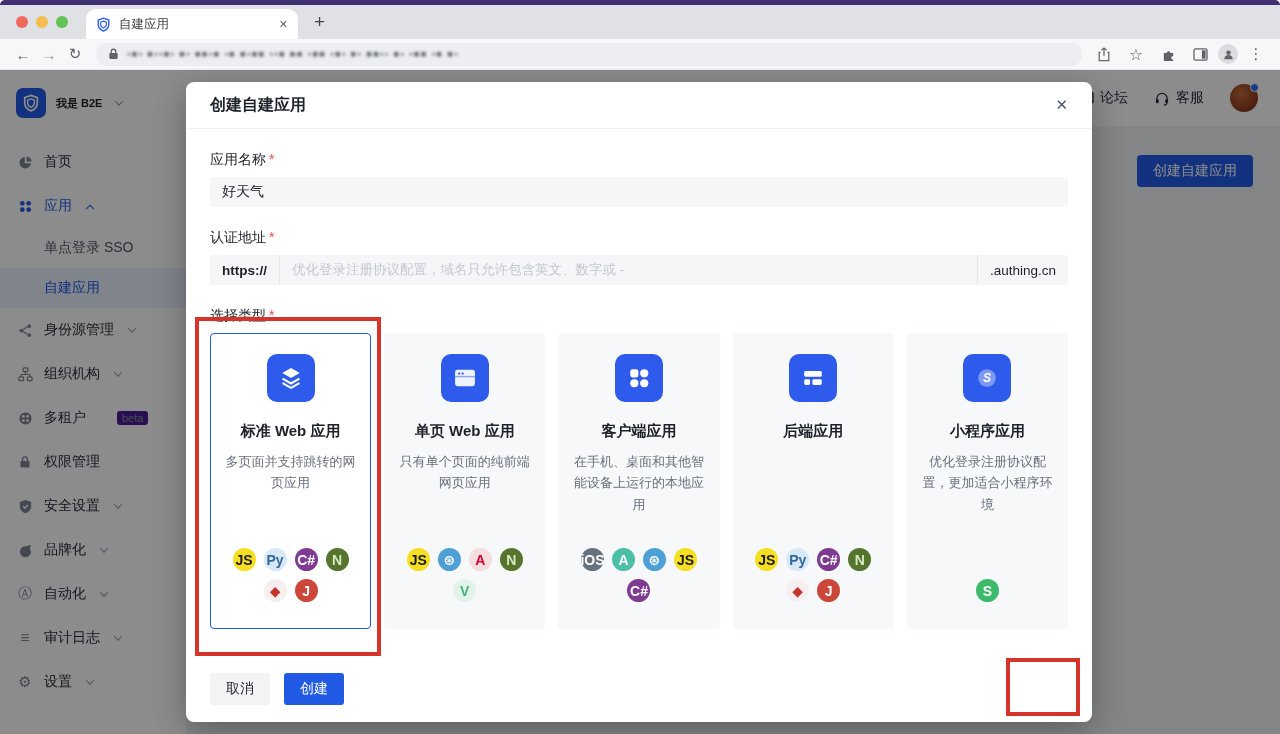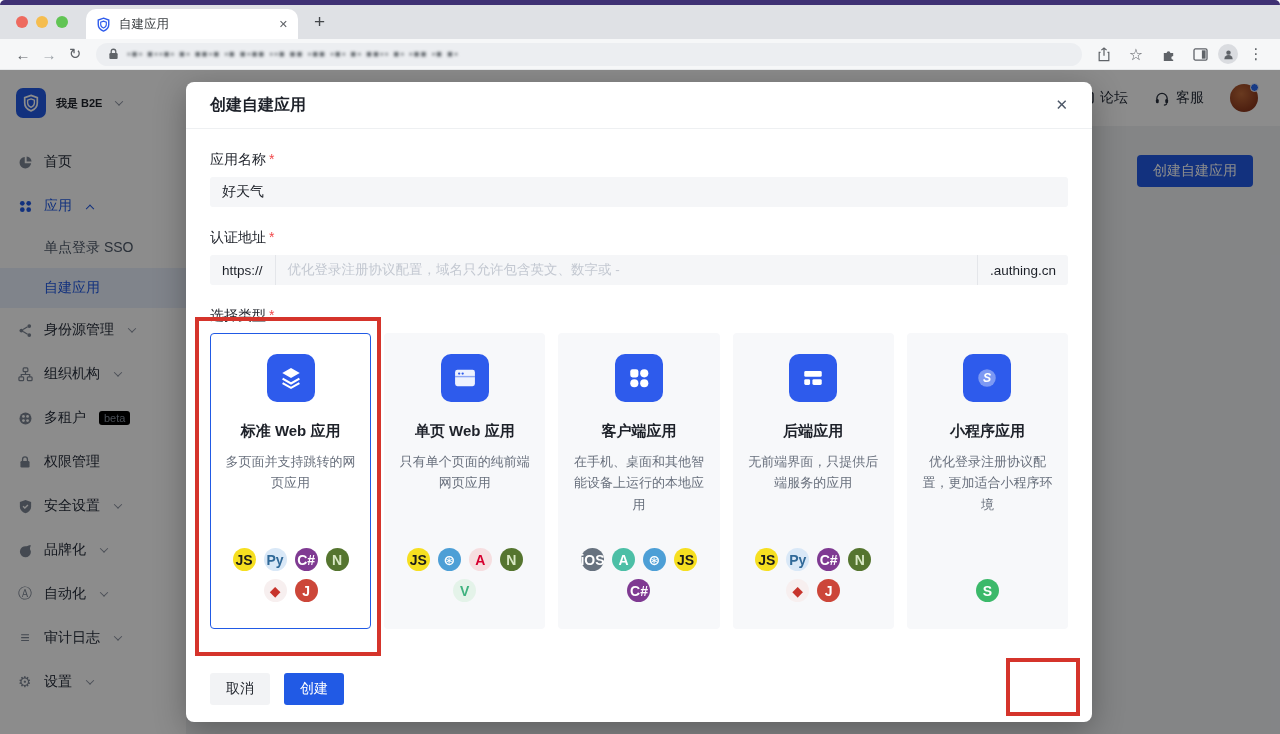--- a/index.html
+++ b/index.html
@@ -32,42 +32,42 @@
   .ws-logo { width:30px; height:30px; border-radius:7px; background:#215ae5; display:flex; align-items:center; justify-content:center; flex:none; }
   .ws-name { font-weight:700; font-size:11px; color:#1d2129; }
   .snav { margin-top:8px; }
   .snav-item { display:flex; align-items:center; gap:11px; height:44px; padding:0 17px; font-size:14px; color:#272e3b; }
   .snav-item .sic { width:16px; height:16px; flex:none; display:flex; align-items:center; justify-content:center; color:#7d8694; font-size:14px; }
   .snav-item.blue { color:#215ae5; }
   .snav-sub { display:flex; align-items:center; height:40px; padding-left:44px; font-size:14px; color:#4e5969; }
   .snav-sub.active { background:#e9f0fd; color:#215ae5; }
   .chev { display:inline-block; width:6px; height:6px; border-right:1.5px solid #8a919f; border-bottom:1.5px solid #8a919f; transform:rotate(45deg) translate(-1px,-1px); margin-left:4px; }
   .chev.up { transform:rotate(-135deg) translate(-2px,-2px); border-color:#215ae5; }
-  .badge { background:#000000; color:#868f9c; font-size:11px; border-radius:3px; padding:1px 5px; margin-left:2px; }
+  .badge { background:#4c1d95; color:#868f9c; font-size:11px; border-radius:3px; padding:1px 5px; margin-left:20px; }
 
   .behind-header { position:absolute; left:186px; right:0; top:0; height:56px; background:#fff; display:flex; align-items:center; justify-content:flex-end; gap:26px; padding-right:22px; }
   .hd-link { display:flex; align-items:center; gap:6px; font-size:14px; color:#272e3b; }
   .hd-avatar { position:relative; width:28px; height:28px; border-radius:50%; background:radial-gradient(circle at 40% 35%, #c06a3a, #8e3a1e 70%); }
   .hd-avatar .dot { position:absolute; right:-1px; top:-1px; width:9px; height:9px; border-radius:50%; background:#2b6bf3; border:1.5px solid #fff; }
   .behind-content { position:absolute; left:186px; top:56px; right:0; bottom:0; background:#f0f2f5; }
   .create-app-btn { position:absolute; top:29px; right:27px; height:32px; padding:0 16px; background:#215ae5; color:#fff; font-size:14px; border-radius:4px; display:flex; align-items:center; }
 
   .mask { position:absolute; inset:0; background:rgba(0,0,0,.45); z-index:2; }
 
   
   .modal { position:absolute; left:186px; top:12px; width:906px; height:640px; background:#fff; border-radius:8px; box-shadow:0 8px 32px rgba(0,0,0,.3); z-index:3; display:flex; flex-direction:column; }
   .modal-header { height:47px; flex:none; border-bottom:1px solid #eef0f2; display:flex; align-items:center; padding:0 24px; }
   .modal-title { flex:1; font-size:16px; font-weight:700; color:#1d2129; }
   .modal-close { color:#4e5969; font-size:15px; }
   .modal-body { flex:1; padding:22px 24px 0; }
   .flabel { font-size:14px; color:#1d2129; margin-bottom:8px; }
   .star { color:#f0474a; margin-left:3px; }
   .finput { height:30px; background:#f5f6f8; border-radius:3px; display:flex; align-items:center; padding:0 12px; font-size:14px; color:#1d2129; margin-bottom:22px; }
   .fgroup { height:30px; background:#f5f6f8; border-radius:3px; display:flex; align-items:stretch; font-size:13.5px; margin-bottom:22px; }
-  .fprefix { display:flex; align-items:center; padding:0 12px; color:#1d2129; border-right:1px solid #e4e6ea; }
+  .fprefix { display:flex; align-items:center; padding:0 12px; color:#1d2129; border-right:1px solid #e4e6ea;font-weight:bold; }
   .fplaceholder { flex:1; display:flex; align-items:center; padding:0 12px; color:#c3c8d1; }
   .fsuffix { display:flex; align-items:center; padding:0 12px; color:#1d2129; border-left:1px solid #e4e6ea; }
   .cards { display:grid; grid-template-columns:repeat(5,1fr); gap:13px; height:296px; margin-top:0; }
   .card { background:#f7f8fa; border-radius:4px; border:1px solid transparent; display:flex; flex-direction:column; align-items:center; text-align:center; padding:20px 12px 26px; }
   .card.selected { background:#fff; border:1.5px solid #215ae5; }
   .app-ico { width:48px; height:48px; border-radius:10px; background:#2e5bec; display:flex; align-items:center; justify-content:center; margin-bottom:20px; flex:none; }
   .card-title { font-size:15px; font-weight:700; color:#1d2129; margin-bottom:10px; }
   .card-desc { font-size:13px; color:#69707d; line-height:1.65; }
   .tech { margin-top:auto; display:flex; flex-wrap:wrap; justify-content:center; gap:8px; width:128px; }
   .tech-ico { width:23px; height:23px; border-radius:50%; display:flex; align-items:center; justify-content:center; font-size:14px; font-weight:700; }
@@ -386,21 +386,20 @@
           </div>
           <div class="card">
             <span class="app-ico">
               <svg width="28" height="28" viewBox="0 0 24 24">
                   <rect x="4.5" y="6" width="15" height="5" rx="1.2" fill="#fff"></rect>
                   <rect x="4.5" y="13" width="5" height="5" rx="1.2" fill="#fff"></rect>
                   <rect x="11.5" y="13" width="8" height="5" rx="1.2" fill="#fff"></rect>
                 </svg>
             </span>
             <div class="card-title">后端应用</div>
-            <div class="card-desc">无前端界面，只提供后端服务的应用</div>
             <div class="tech">
                 <span class="tech-ico" style="background: rgb(246, 223, 32); color: rgb(26, 26, 26);">JS</span>
                 <span class="tech-ico" style="background: rgb(217, 232, 247); color: rgb(48, 105, 152);">Py</span>
                 <span class="tech-ico" style="background: rgb(127, 58, 146); color: rgb(255, 255, 255);">C#</span>
                 <span class="tech-ico" style="background: rgb(85, 117, 47); color: rgb(217, 232, 196);">N</span>
                 <span class="tech-ico" style="background: rgb(247, 239, 239); color: rgb(199, 52, 44);">◆</span>
                 <span class="tech-ico" style="background: rgb(204, 70, 57); color: rgb(255, 255, 255);">J</span>
               </div>
           </div>
           <div class="card">

